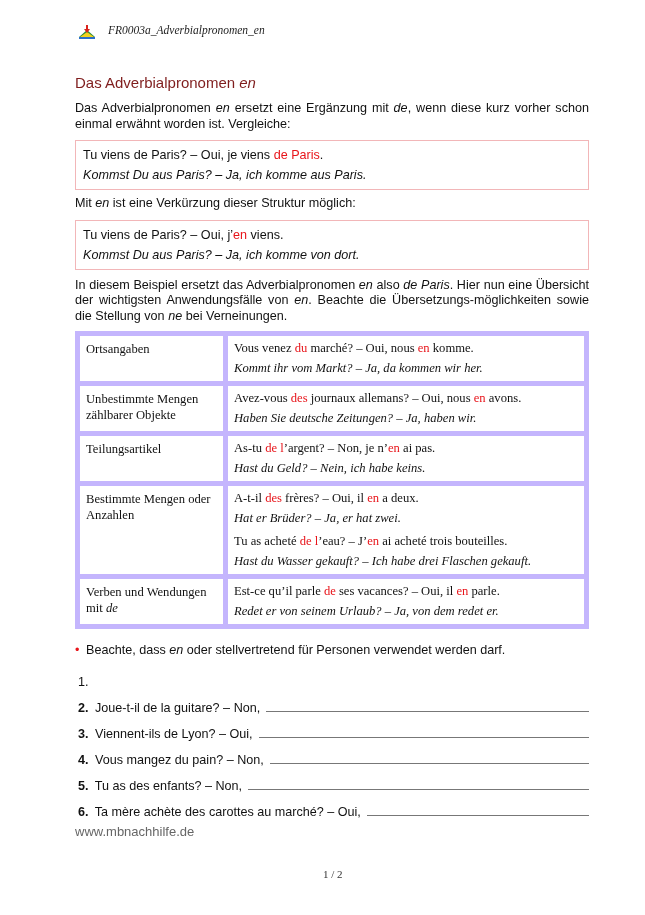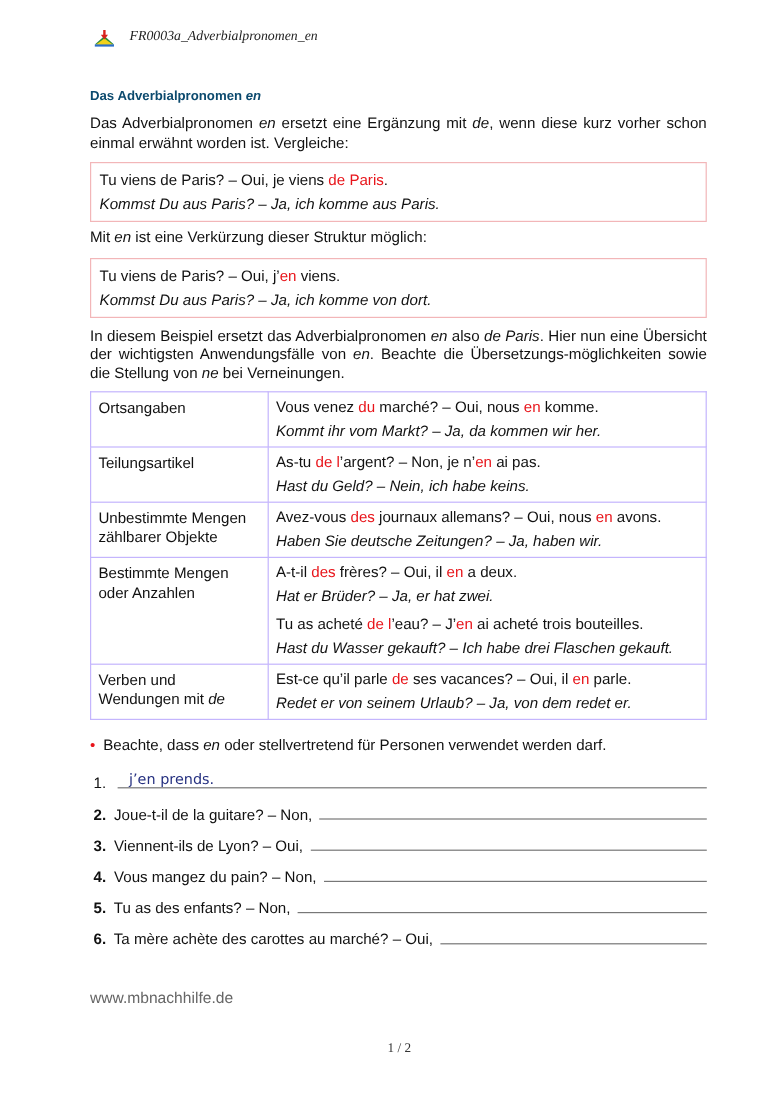--- a/index.html
+++ b/index.html
@@ -2,30 +2,30 @@
 <html><head>
 <meta charset="utf-8">
 <style>
   * { box-sizing: border-box; margin: 0; padding: 0; }
   html, body { width: 645px; height: 915px; background: #ffffff; overflow: hidden; }
   body { position: relative; font-family: "DejaVu Sans", "Liberation Sans", sans-serif; color: #111; }
   .hdr { position: absolute; left: 78px; top: 24px; height: 20px; display: flex; align-items: flex-start; }
   .hdr .logo { width: 18px; height: 14px; margin-right: 12px; position: relative; }
   .hdr .fname { font-family: "Liberation Serif", serif; font-style: italic; font-size: 11.5px; color: #222; }
   .page { position: absolute; left: 75px; top: 74px; width: 514px; }
-  h1 { font-family: "Liberation Sans", sans-serif; font-weight: bold; font-size: 11px; color: #0c4a6e; margin-bottom: 10px; }
+  h1 { font-family: "Liberation Sans", sans-serif; font-weight: normal; font-size: 15px; color: #7f1d1d; margin-bottom: 10px; }
   h1 .en { font-style: italic; }
   p { font-family: "Liberation Sans", sans-serif; font-size: 12.6px; line-height: 15.5px; text-align: justify; }
   i { font-style: italic; }
   .red { color: #e8141a; }
   .box { border: 1px solid #f2b6b8; padding: 4px 7px 4px 7px; margin: 8px 0 6px 0; }
   .box .line { font-family: "Liberation Sans", sans-serif; font-size: 12.6px; line-height: 20px; }
   .box .de { font-style: italic; }
   table { border-collapse: collapse; width: 514px; margin-top: 7px; font-family: "Liberation Sans", sans-serif; font-size: 12.6px; }
-  td { border: 1px solid #c4b5fd; vertical-align: top; padding: 3px 6px 3px 6px; line-height: 19.5px; }
+  td { border: 5px solid #c4b5fd; vertical-align: top; padding: 3px 6px 3px 6px; line-height: 19.5px; font-family: Liberation Serif, serif; }
   td.c1 { width: 148px; line-height: 16px; padding-top: 5px; }
   td .de { font-style: italic; }
   td .gap { height: 4px; }
   .note { font-family: "Liberation Sans", sans-serif; font-size: 12.6px; margin-top: 10px; line-height: 22px; }
   .bullet-red { color: #e8141a; display: inline-block; width: 11px; }
   .dash-blue { color: #4b5fd6; display: inline-block; width: 15px; }
   .bullet-blue { color: #1a2fd8; display: inline-block; width: 9px; }
   .strike { text-decoration: line-through; }
   .uebung-label { color: #1a2fd8; font-weight: bold; }
   .ex { display: flex; align-items: flex-end; height: 26px; font-family: "Liberation Sans", sans-serif; font-size: 12.6px; margin-left: 3px; }
@@ -74,31 +74,31 @@
   <table>
     <tbody id="usage-body">
         <tr>
           <td class="c1"><span>Ortsangaben</span></td>
           <td>
             <div><span>Vous venez </span><span class="red">du</span><span> marché? – Oui, nous </span><span class="red">en</span><span> komme.</span></div>
             <div class="de">Kommt ihr vom Markt? – Ja, da kommen wir her.</div>
           </td>
         </tr>
         <tr>
+          <td class="c1"><span>Unbestimmte Mengen zählbarer Objekte</span></td>
+          <td>
+            <div><span>Avez-vous </span><span class="red">des</span><span> journaux allemans? – Oui, nous </span><span class="red">en</span><span> avons.</span></div>
+            <div class="de">Haben Sie deutsche Zeitungen? – Ja, haben wir.</div>
+          </td>
+        </tr>
+        <tr>
           <td class="c1"><span>Teilungsartikel</span></td>
           <td>
             <div><span>As-tu </span><span class="red">de l</span><span>’argent? – Non, je n’</span><span class="red">en</span><span> ai pas.</span></div>
             <div class="de">Hast du Geld? – Nein, ich habe keins.</div>
-          </td>
-        </tr>
-        <tr>
-          <td class="c1"><span>Unbestimmte Mengen zählbarer Objekte</span></td>
-          <td>
-            <div><span>Avez-vous </span><span class="red">des</span><span> journaux allemans? – Oui, nous </span><span class="red">en</span><span> avons.</span></div>
-            <div class="de">Haben Sie deutsche Zeitungen? – Ja, haben wir.</div>
           </td>
         </tr>
         <tr>
           <td class="c1"><span>Bestimmte Mengen oder Anzahlen</span></td>
           <td>
             <div><span>A-t-il </span><span class="red">des</span><span> frères? – Oui, il </span><span class="red">en</span><span> a deux.</span></div>
             <div class="de">Hat er Brüder? – Ja, er hat zwei.</div>
             <div class="gap"></div>
             <div><span>Tu as acheté </span><span class="red">de l</span><span>’eau? – J’</span><span class="red">en</span><span> ai acheté trois bouteilles.</span></div>
             <div class="de">Hast du Wasser gekauft? – Ich habe drei Flaschen gekauft.</div>
@@ -114,23 +114,20 @@
       </tbody>
   </table>
 
   <div class="note">
     <div><span class="bullet-red">•</span><span>Beachte, dass </span><i>en</i><span> oder stellvertretend für Personen verwendet werden darf.</span></div>
   </div>
 
   <div id="exercise-list" style="margin-top:2px">
       <div class="ex">
         <span class="num" style="font-weight: normal;">1.</span>
-        <div class="ans">
-          <span>j’en prends.</span>
-        </div>
       </div>
       <div class="ex">
         <span class="num">2.</span>
         <span class="q"> Joue-t-il de la guitare? – Non,</span>
         <div class="ans">
           <span></span>
         </div>
       </div>
       <div class="ex">
         <span class="num">3.</span>

